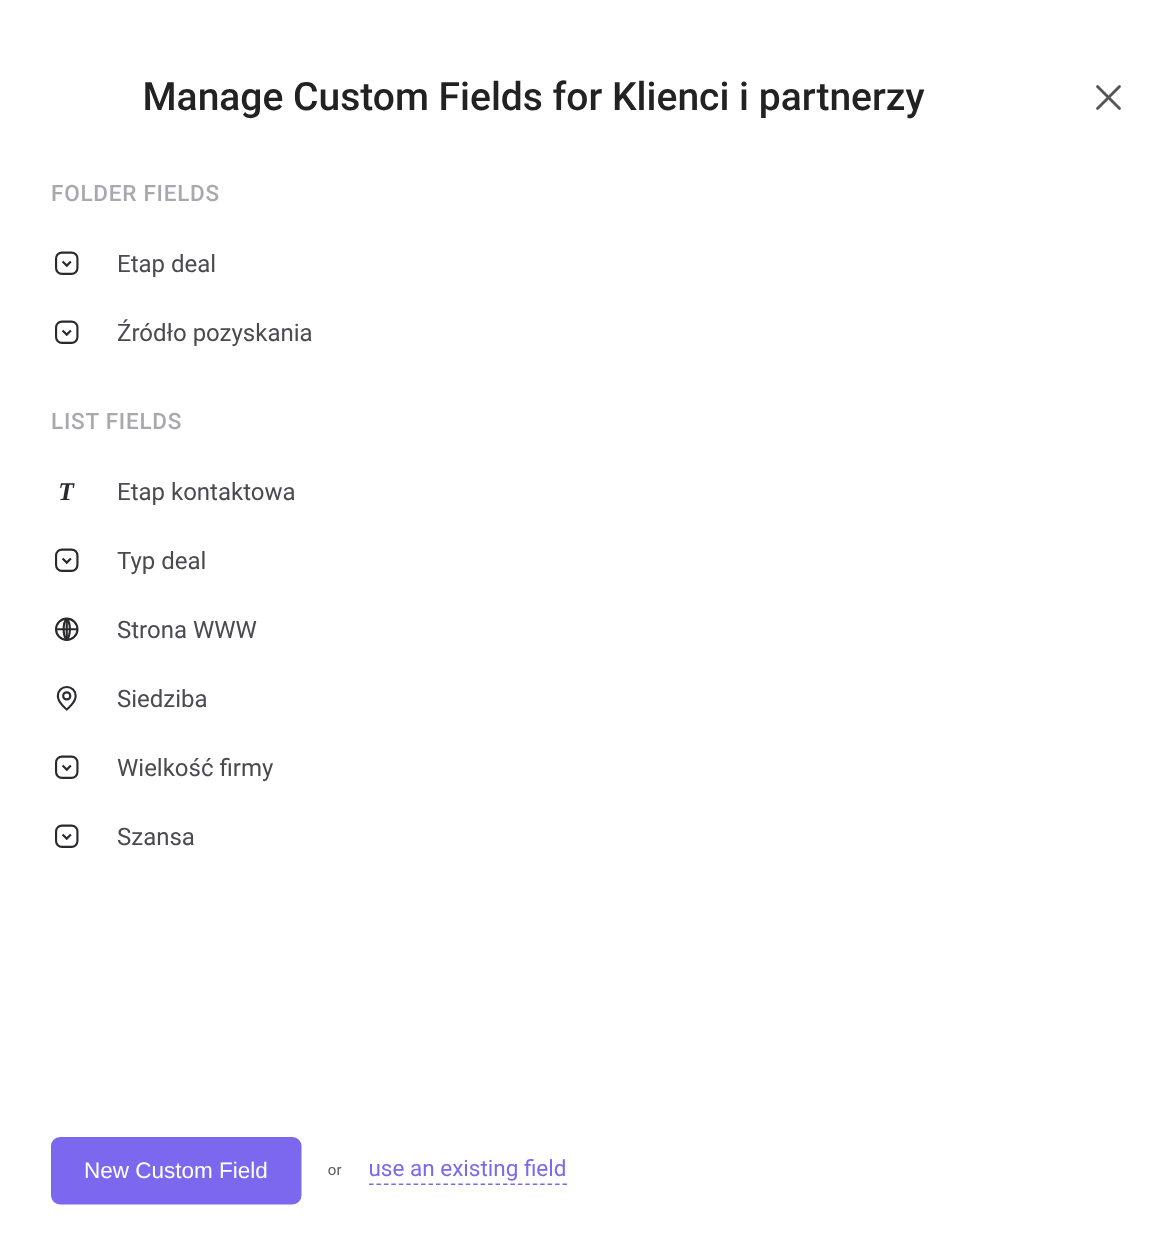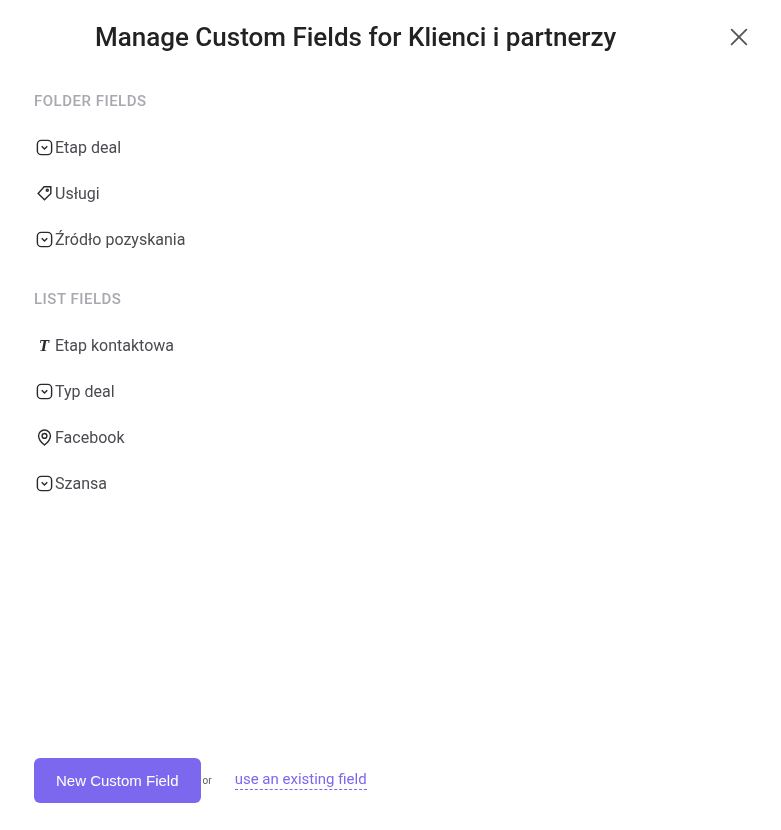--- a/index.html
+++ b/index.html
@@ -9,20 +9,21 @@
     width: 781px;
     height: 830px;
     position: relative;
     overflow: hidden;
   }
   .header {
     display: flex;
     align-items: center;
     justify-content: space-between;
     padding: 22px 28px 12px 95px;
+    margin-top: 28px;
   }
   .title {
     font-size: 26px;
     font-weight: 500;
     color: #222;
   }
   .close-btn {
     width: 28px;
     height: 28px;
     display: flex;
@@ -41,21 +42,21 @@
     font-size: 15px;
     letter-spacing: 0.5px;
     color: #a8a8af;
     font-weight: 500;
     margin-top: 28px;
     margin-bottom: 14px;
   }
   .field-item {
     display: flex;
     align-items: center;
-    gap: 1px;
+    gap: 24px;
     padding: 13px 0;
     cursor: pointer;
   }
   .field-icon {
     width: 20px;
     height: 20px;
     display: flex;
     align-items: center;
     justify-content: center;
     color: #2a2a2e;
@@ -67,21 +68,21 @@
     color: #4a4a50;
   }
   .footer {
     position: absolute;
     left: 0;
     right: 0;
     bottom: 0;
     height: 100px;
     display: flex;
     align-items: center;
-    gap: 2px;
+    gap: 18px;
     padding-left: 34px;
     background: #fff;
   }
   .primary-btn {
     background: #7b68ee;
     color: #fff;
     border: none;
     border-radius: 6px;
     padding: 14px 22px;
     font-size: 15px;
@@ -91,21 +92,20 @@
   .or-text {
     color: #5a5a60;
     font-size: 10px;
   }
   .link-text {
     color: #7b68ee;
     font-size: 15px;
     border-bottom: 1px dashed #7b68ee;
     cursor: pointer;
     padding-bottom: 1px;
-    margin-left: 21px;
   }
   .icon-text {
     font-family: Georgia, 'Times New Roman', serif;
     font-style: italic;
     font-weight: 600;
     font-size: 17px;
     line-height: 1;
   }
 </style>
 </head>
@@ -154,28 +154,20 @@
 
   <div class="field-item">
     <span class="field-icon">
         <svg viewBox="0 0 24 24">
           <use href="#ico-dropdown"></use>
         </svg>
       </span>
     <span class="field-label">Etap deal</span>
   </div>
 
-  <div class="field-item">
-    <span class="field-icon">
-        <svg viewBox="0 0 24 24">
-          <use href="#ico-tag"></use>
-        </svg>
-      </span>
-    <span class="field-label">Usługi</span>
-  </div>
 
 
   <div class="field-item">
     <span class="field-icon">
         <svg viewBox="0 0 24 24">
           <use href="#ico-dropdown"></use>
         </svg>
       </span>
     <span class="field-label">Źródło pozyskania</span>
   </div>
@@ -192,30 +184,46 @@
   <div class="field-item">
     <span class="field-icon">
         <svg viewBox="0 0 24 24">
           <use href="#ico-dropdown"></use>
         </svg>
       </span>
     <span class="field-label">Typ deal</span>
   </div>
 
 
+  <div class="field-item">
+    <span class="field-icon">
+        <svg viewBox="0 0 24 24">
+          <use href="#ico-globe"></use>
+        </svg>
+      </span>
+    <span class="field-label">Strona WWW</span>
+  </div>
 
   <div class="field-item">
     <span class="field-icon">
         <svg viewBox="0 0 24 24">
           <use href="#ico-pin"></use>
         </svg>
       </span>
-    <span class="field-label">Facebook</span>
-  </div>
-
+    <span class="field-label">Siedziba</span>
+  </div>
+
+  <div class="field-item">
+    <span class="field-icon">
+        <svg viewBox="0 0 24 24">
+          <use href="#ico-dropdown"></use>
+        </svg>
+      </span>
+    <span class="field-label">Wielkość firmy</span>
+  </div>
 
   <div class="field-item">
     <span class="field-icon">
         <svg viewBox="0 0 24 24">
           <use href="#ico-dropdown"></use>
         </svg>
       </span>
     <span class="field-label">Szansa</span>
   </div>
 

